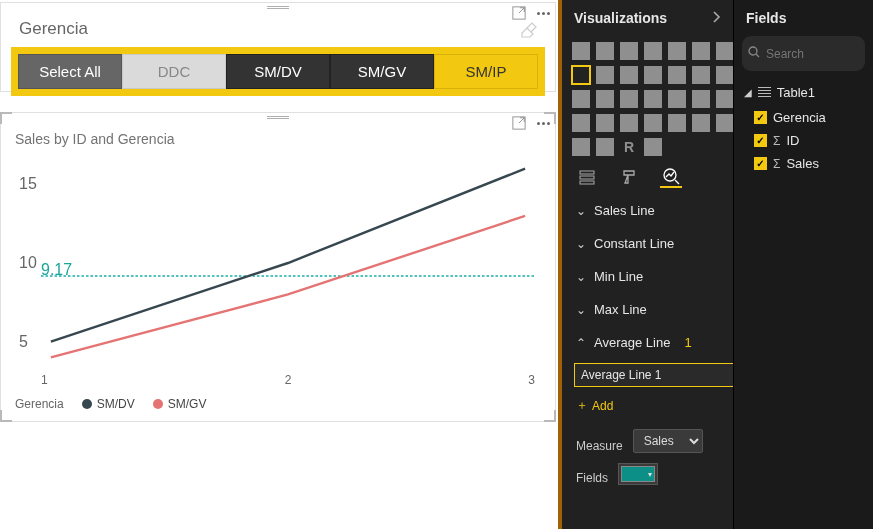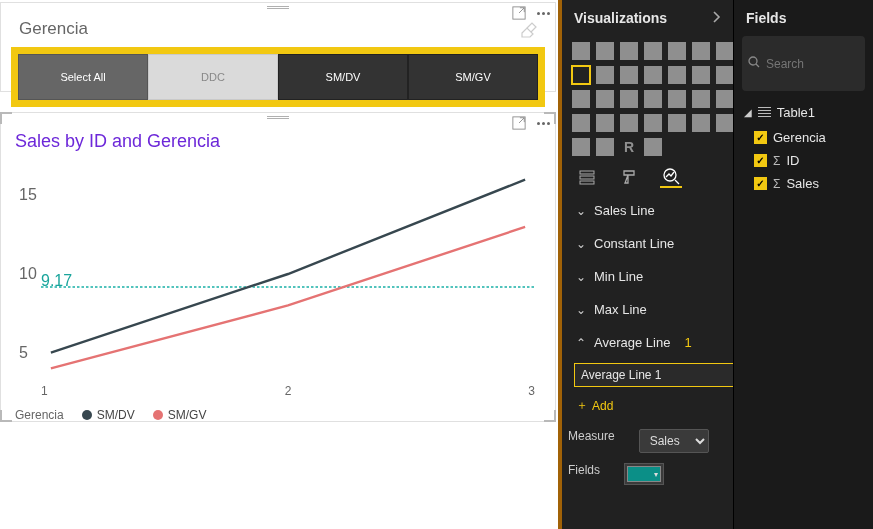--- a/index.html
+++ b/index.html
@@ -15,37 +15,37 @@
   .icon-btn { width:16px; height:16px; display:inline-flex; align-items:center; justify-content:center; cursor:pointer; color:#6a6a6a; }
   .more-dots {font-size:6px;line-height:1;letter-spacing: 1px;display:flex;gap:2px;}
   .more-dots span{width:3px;height:3px;border-radius:50%;background:#666;}
 
   
   .slicer { height: 90px; padding: 12px 10px 10px 10px; }
   .slicer-header { display:flex; align-items:center; justify-content:space-between; padding:4px 8px; }
   .slicer-header .title { color:#666; font-size:17px; }
   .slicer-header .eraser { width:18px;height:18px; opacity:.5;}
   .slicer-body { background:#f2c811; padding:7px 7px; display:flex; gap:0; margin-top:4px;}
-  .slicer-btn { flex:1; text-align:center; font-size:11px; padding:16px 0; color:#333; border:1px solid #d8b20a; cursor:pointer; background:#f2c811;}
+  .slicer-btn { flex:1; text-align:center; font-size:15px; padding:8px 0; color:#333; border:1px solid #d8b20a; cursor:pointer; background:#f2c811;}
   .slicer-btn.selectall { background:#666; color:#fff; border-color:#555;}
   .slicer-btn.selected { background:#333; color:#fff; border-color:#222;}
   .slicer-btn.dim { background:#dadada; color:#888; border-color:#c9c9c9;}
 
   
   .chart-card { height: 310px; padding: 18px 14px 10px 14px; position:relative; }
   .chart-card .corner-brackets::before,
   .chart-card .corner-brackets::after,
   .chart-card .cb2::before,
   .chart-card .cb2::after { content:""; position:absolute; width:10px; height:10px; border:2px solid #b9b9b9; }
   .chart-card .corner-brackets::before { top:-1px; left:-1px; border-right:none; border-bottom:none;}
   .chart-card .corner-brackets::after  { top:-1px; right:-1px; border-left:none; border-bottom:none;}
   .chart-card .cb2::before { bottom:-1px; left:-1px; border-right:none; border-top:none;}
   .chart-card .cb2::after  { bottom:-1px; right:-1px; border-left:none; border-top:none;}
 
-  .chart-title { color:#6d28d9; font-size:18px; margin-bottom:12px; }
+  .chart-title { color:#737373; font-size:14px; margin-bottom:6px; }
   .plot { position:relative; height: 220px; margin-left:26px; margin-right:6px; }
   .plot svg { width:100%; height:100%; display:block; }
   .ylab { position:absolute; left:-22px; transform:translateY(-50%); font-size:16px; color:#666; }
   .xlab { font-size:12px; color:#666;}
   .avg-lbl { position:absolute; font-size:16px; color:#1aa59c; font-weight:500;}
   .legend-row { display:flex; gap:18px; align-items:center; font-size:12px; color:#444; margin-top:10px; }
   .legend-row .lg-title{ color:#666; font-size:12px;}
   .lg-item { display:flex; align-items:center; gap:5px;}
   .lg-swatch{ width:10px;height:10px;border-radius:50%;}
 
@@ -64,30 +64,30 @@
 
   .analytics-list { font-size:13px; }
   .acc-row { display:flex; align-items:center; gap:8px; padding:9px 14px; cursor:pointer; }
   .acc-row .chev{ font-size:12px; color:#ccc; width:10px;}
   .acc-row .cnt { color:#f2c811; margin-left:6px;}
   .avg-item-box { margin:4px 12px; display:flex; align-items:center; gap:22px;}
   .avg-item-box input { flex:1; background:#2a2a2a; border:1px solid #f2c811; color:#e6e6e6; font-size:12px; padding:4px 6px; outline:none;}
   .avg-item-box .close { color:#ccc; font-size:13px; cursor:pointer;}
   .add-line { color:#f2c811; font-size:12px; padding:6px 14px 10px 14px; display:flex; align-items:center; gap:4px; cursor:pointer;}
 
-  .prop-row { display:flex; align-items:flex-start; gap:24px; padding:5px 6px; font-size:12px; color:#ccc;}
+  .prop-row { display:flex; align-items:flex-end; gap:10px; padding:5px 14px; font-size:12px; color:#ccc;}
   .prop-row select { background:#3a3a3a; border:1px solid #555; color:#ddd; font-size:12px; padding:3px 6px; width:70px; border-radius: 2px;}
   .color-chip { width:34px; height:16px; border:1px solid #888; display:flex; align-items:center; justify-content:flex-end; padding-right:2px; background:#0b8f87;}
   .color-chip .cd { color:#ddd; font-size:8px;}
   .color-wrap { background:#3a3a3a; border:1px solid #555; display:inline-flex; align-items:center; padding:2px;}
 
   
   .fields-pane { width:140px; background:#1a1a1a; color:#e6e6e6; border-left:1px solid #000; display:flex; flex-direction:column;}
   .fields-pane .pane-header{ font-size:14px; padding:10px 12px;}
-  .search-box { margin:0 8px 8px 8px; background:#2b2b2b; border-radius:4px; display:flex; align-items:center; padding:20px 6px; gap:6px;}
+  .search-box { margin:0 8px 8px 8px; background:#2b2b2b; border-radius:9px; display:flex; align-items:center; padding:10px 6px; gap:6px;}
   .search-box input { flex:1; background:transparent; border:none; color:#ccc; font-size:12px; outline:none;}
   .search-box .mag{ color:#888; font-size:13px;}
   .table-row { display:flex; align-items:center; gap:6px; padding:6px 10px; font-size:13px; cursor:pointer;}
   .table-row .tri { color:#ccc; font-size:10px;}
   .field-row { display:flex; align-items:center; gap:6px; padding:4px 10px 4px 20px; font-size:13px; cursor:pointer;}
   .chk { width:13px; height:13px; background:#f2c811; display:inline-flex; align-items:center; justify-content:center; color:#000; font-size:10px; font-weight:700;}
   .sigma{ color:#bbb; font-size:12px;}
   .table-icon{width:13px;height:11px;display:inline-block;background:repeating-linear-gradient(#bbb,#bbb 1px,transparent 1px,transparent 3px);}
 
 </style>
@@ -124,20 +124,21 @@
             <path d="M3 13 L8 8 L14 14 L11 17 L3 17 Z" fill="none" stroke="#999" stroke-width="1.2"></path>
             <path d="M8 8 L13 3 L17 7 L12 12" fill="none" stroke="#999" stroke-width="1.2"></path>
           </svg>
       </span>
     </div>
     <div class="slicer-body">
       <div class="slicer-btn selectall">Select All</div>
       <div class="slicer-btn dim">DDC</div>
       <div class="slicer-btn selected">SM/DV</div>
       <div class="slicer-btn selected">SM/GV</div>
+      <div class="slicer-btn">SM/IP</div>
     </div>
   </div>
 
   <div class="visual-card chart-card">
     <span class="corner-brackets"></span><span class="cb2"></span>
     <div class="drag-handle">
         <span></span>
         <span></span>
       </div>
     <div class="corner-actions">

